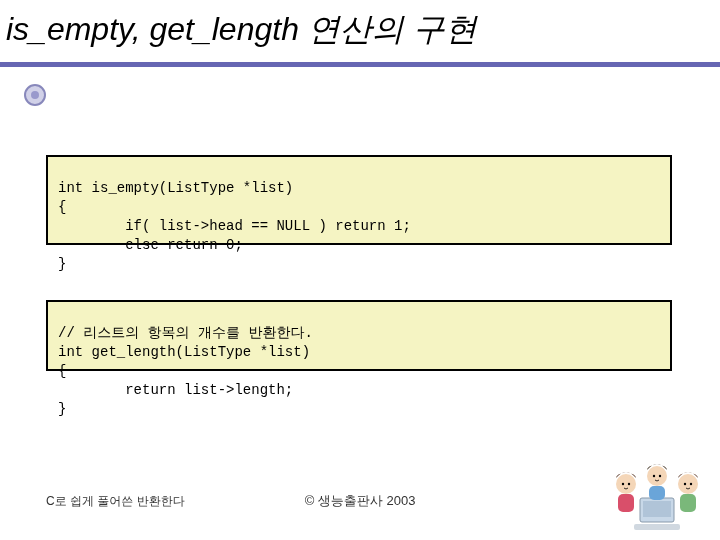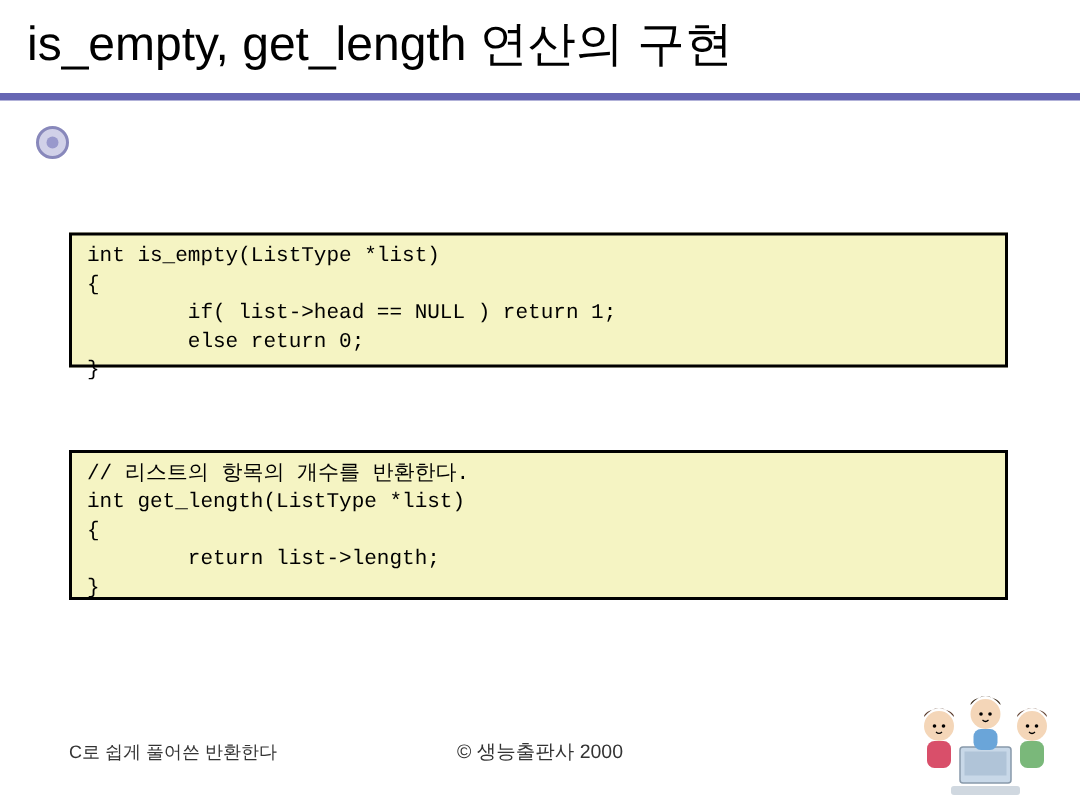--- a/index.html
+++ b/index.html
@@ -5,21 +5,22 @@
   * { margin: 0; padding: 0; box-sizing: border-box; }
   body {
     width: 720px;
     height: 540px;
     background: #ffffff;
     font-family: Arial, "Malgun Gothic", sans-serif;
     position: relative;
     overflow: hidden;
   }
   .title-area {
-    padding: 8px 18px 4px 18px;
+    padding: 8px 18px 4px 6px;
+    font-style: italic;
   }
   .slide-title {
     font-size: 32px;
     font-weight: normal;
     color: #000;
     letter-spacing: 0px;
   }
   .title-underline {
     height: 5px;
     background: #6666b3;
@@ -44,36 +45,36 @@
     width: 8px;
     height: 8px;
     border-radius: 50%;
     background: #9999cc;
   }
   .code-box {
     position: absolute;
     left: 46px;
     background: #f5f4c3;
     border: 2px solid #000;
-    padding: 5px 10px;
+    padding: 22px 10px;
     font-family: "Courier New", monospace;
     font-size: 14px;
     line-height: 1.35;
     color: #000;
     white-space: pre;
   }
   .code-box-1 {
     top: 155px;
     width: 626px;
     height: 90px;
   }
   .code-box-2 {
     top: 300px;
     width: 626px;
-    height: 100px;
+    height: 71px;
   }
   .footer-left {
     position: absolute;
     left: 46px;
     bottom: 30px;
     font-size: 12px;
     color: #333;
     font-family: "Malgun Gothic", sans-serif;
   }
   .footer-center {
@@ -109,21 +110,21 @@
         else return 0;
 }</div>
 
 <div class="code-box code-box-2">// 리스트의 항목의 개수를 반환한다.
 int get_length(ListType *list)
 {
         return list-&gt;length;
 }</div>
 
 <div class="footer-left">C로 쉽게 풀어쓴 반환한다</div>
-<div class="footer-center">© 생능출판사 2000</div>
+<div class="footer-center">© 생능출판사 2003</div>
 
 <div class="kids-illustration">
   <svg viewBox="0 0 110 80" width="110" height="80">
 
     <rect x="38" y="44" width="34" height="24" rx="2" fill="#c8d8e8" stroke="#8899aa" stroke-width="1"></rect>
     <rect x="41" y="47" width="28" height="16" fill="#b0c4d8"></rect>
     <rect x="32" y="70" width="46" height="6" rx="2" fill="#d0d8e0"></rect>
 
     <circle cx="24" cy="30" r="10" fill="#f4d6b8"></circle>
     <path d="M14 24 Q24 12 34 24 Q34 20 24 18 Q14 20 14 24" fill="#5a3a2a"></path>

